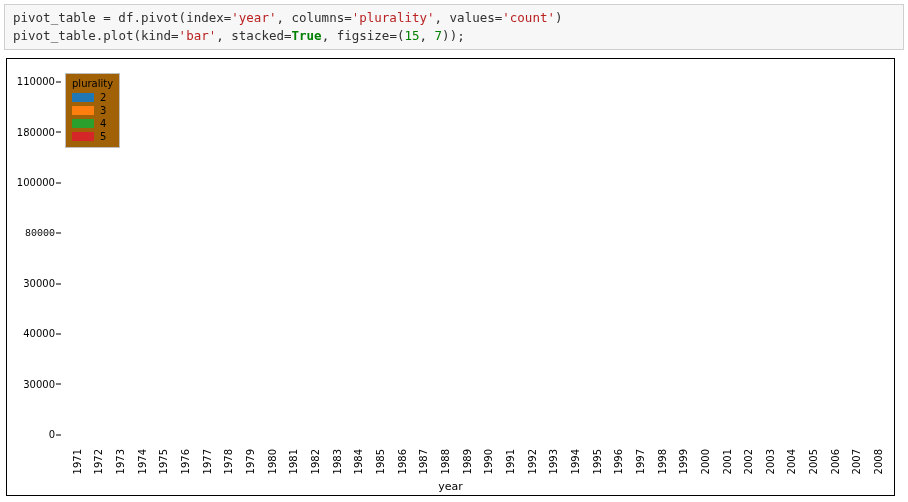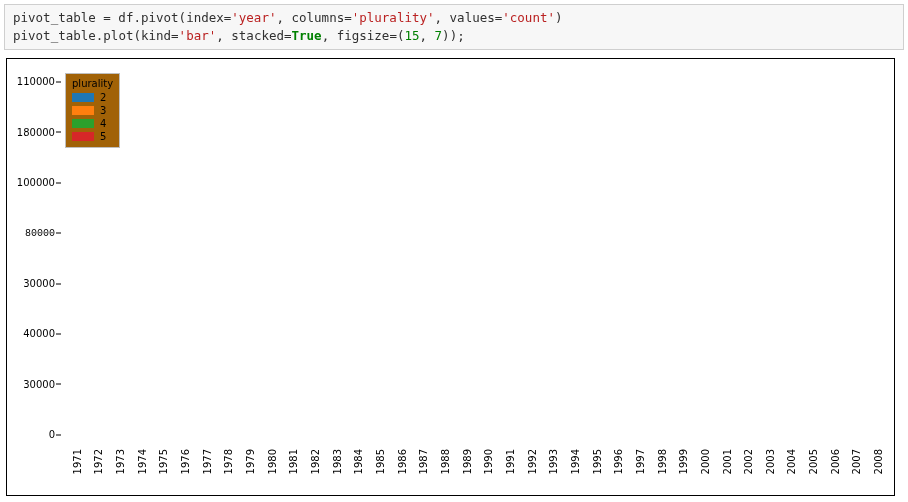--- a/index.html
+++ b/index.html
@@ -431,14 +431,15 @@
               <div class="sw" style="background: rgb(44, 160, 44);"></div>
               <span>4</span>
             </div>
             <div class="row">
               <div class="sw" style="background: rgb(214, 39, 40);"></div>
               <span>5</span>
             </div>
           </div>
       </div>
     </div>
+    <div class="xlabel">year</div>
   </div>
 </div>
 
 </body></html>

